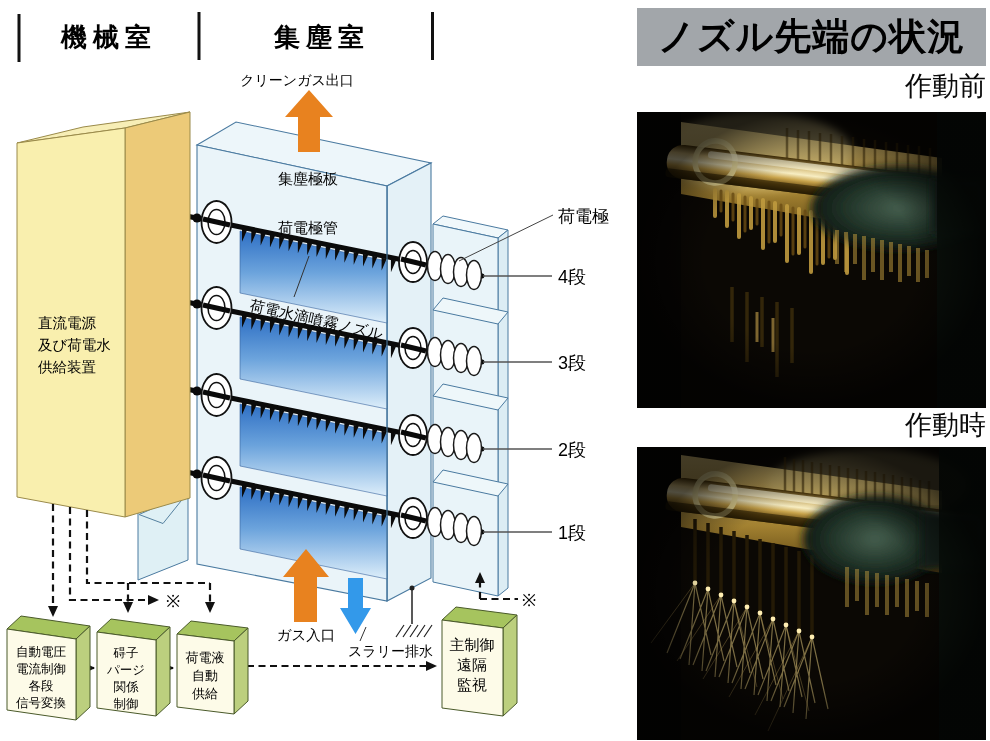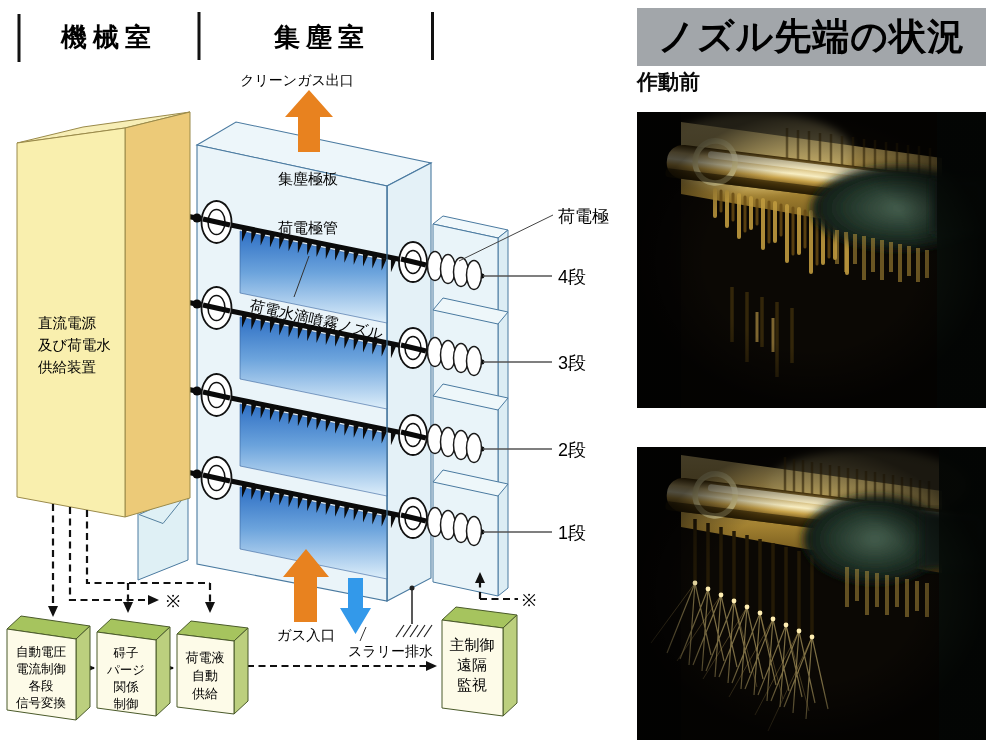--- a/index.html
+++ b/index.html
@@ -1,22 +1,22 @@
 <!DOCTYPE html>
 <html><head>
 <meta charset="utf-8">
 <style>
   html,body{margin:0;padding:0;background:#ffffff;}
   .stage{position:relative;width:990px;height:741px;background:#ffffff;overflow:hidden;
          font-family:"Liberation Sans",sans-serif;color:#111;}
   svg text{font-family:"Liberation Sans",sans-serif;}
   .banner{position:absolute;left:637px;top:8px;width:349px;height:58px;background:#a2a6aa;
           color:#000000;font-size:37px;font-weight:bold;text-align:center;line-height:58px;letter-spacing:1px;}
-  .photo-label{position:absolute;left:637px;width:349px;text-align:left;
-               font-size:21px;font-weight:bold;color:#0a0a0a;}
+  .photo-label{position:absolute;left:637px;width:349px;text-align:right;
+               font-size:27px;font-weight:normal;color:#0a0a0a;}
   .lbl-before{top:68px;}
   .lbl-during{top:407px;}
   .photo{position:absolute;left:637px;}
   .ph1{top:112px;}
   .ph2{top:447px;}
 </style>
 </head>
 <body>
 
 <div class="stage">
@@ -245,20 +245,21 @@
     <path d="M84 79v20M96 82v26M108 85v34M120 88v24M132 90v40M144 93v30M156 96v46M168 99v36M180 102v50M192 105v40" stroke="#6b4e14" stroke-width="3" stroke-linecap="round" opacity="0.8" fill="none"></path>
     <ellipse cx="262" cy="96" rx="88" ry="42" fill="url(#p1bulb)" filter="url(#p1blur)"></ellipse>
     <rect x="295" y="66" width="54" height="56" fill="#16241c" filter="url(#p1blur)"></rect>
     <path d="M200 118v34M209 120v40M218 122v30M227 124v44M236 126v34M245 128v40M254 130v30M263 132v38M272 134v30M281 136v34M290 138v28" stroke="#b9953d" stroke-width="4" opacity="0.55" fill="none"></path>
     <path d="M95 175v55M110 180v70M125 185v50M140 190v75M155 196v55" stroke="#5c4410" stroke-width="3.5" opacity="0.5" fill="none"></path>
     <path d="M120 200v30M136 206v34" stroke="#caa44c" stroke-width="3" opacity="0.6" fill="none"></path>
     <rect x="300" y="0" width="49" height="296" fill="#0a120c" opacity="0.9"></rect>
     <rect width="349" height="296" fill="url(#p1vig)"></rect>
   </svg>
 
+  <div class="photo-label lbl-during">作動時</div>
 
   <svg class="photo ph2" width="349" height="293" viewBox="0 0 349 293">
     <defs>
       <linearGradient id="p2wall" x1="0" y1="0" x2="0" y2="1">
         <stop offset="0" stop-color="#e3c97f"></stop>
           <stop offset="0.6" stop-color="#b08c35"></stop>
           <stop offset="1" stop-color="#5c4410"></stop>
       </linearGradient>
       <linearGradient id="p2pipe" x1="0" y1="0" x2="0" y2="1">
         <stop offset="0" stop-color="#4a3408"></stop>

